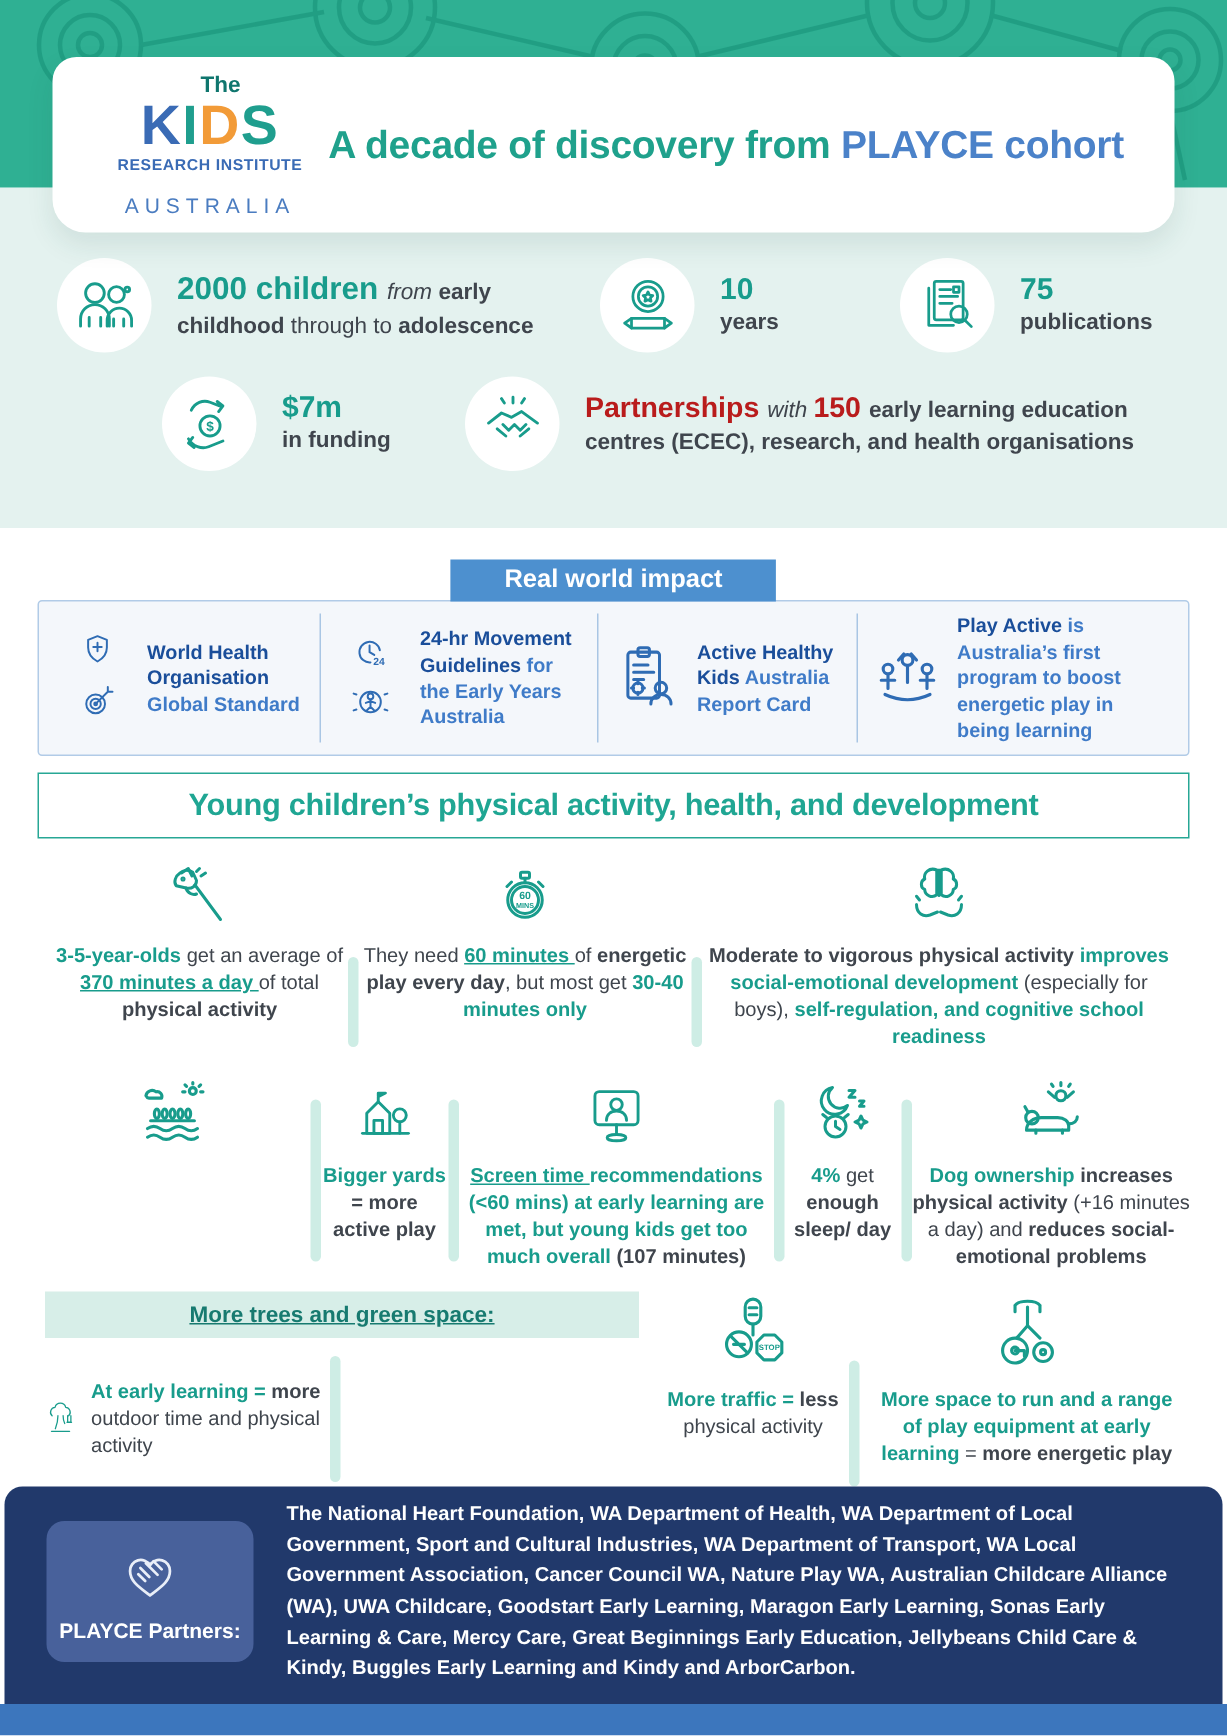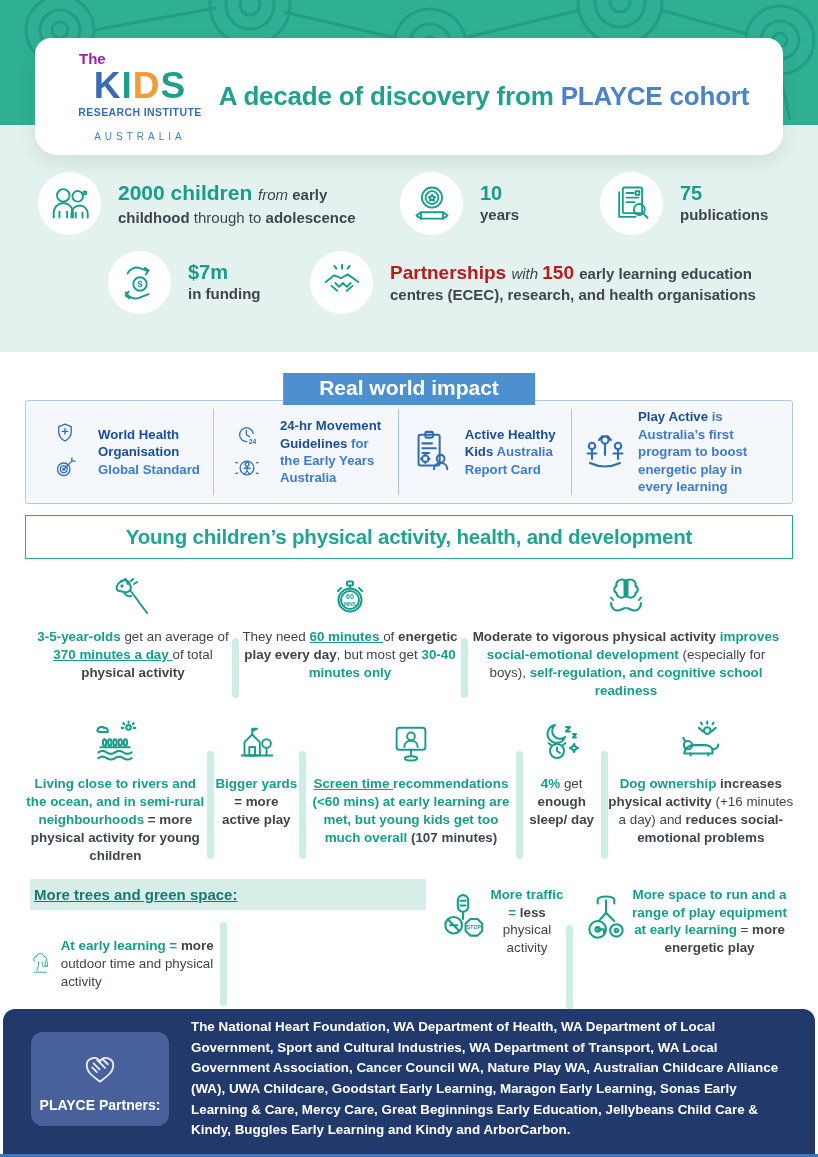--- a/index.html
+++ b/index.html
@@ -10,25 +10,25 @@
 
   
   .band-top { height:125px; background:#2FB093; position:relative; overflow:hidden; flex:none; }
   .band-top svg { position:absolute; top:-10px; left:0; }
 
   
   .hero-card { position:absolute; left:35px; right:35px; top:38px; height:117px; background:#ffffff;
                border-radius:16px 16px 22px 22px; box-shadow:0 8px 18px rgba(30,80,70,.10);
                display:flex; align-items:center; padding:0 30px; z-index:5; }
   .logo { width:150px; text-align:center; line-height:1; flex:none; }
-  .logo-the { color:#a21caf; font-weight:700; font-size:15px; text-align:left; margin-left:14px; }
+  .logo-the { color:#0f766e; font-weight:700; font-size:15px; text-align:center; margin-left:14px; }
   .logo-kids { font-size:37px; font-weight:800; letter-spacing:1px; margin:1px 0 3px; }
   .lk1{color:#3A6BB5;} .lk2{color:#1F9E8E;} .lk3{color:#F29B38;} .lk4{color:#1F9E8E;}
   .logo-line1 { color:#3A6BB5; font-weight:700; font-size:10.5px; letter-spacing:.4px; }
-  .logo-line2 { color:#4A7CC0; font-weight:500; font-size:10px; letter-spacing:4px; margin-top:14px; }
+  .logo-line2 { color:#4A7CC0; font-weight:500; font-size:14px; letter-spacing:4px; margin-top:14px; }
   .hero-title { flex:1; text-align:center; font-size:26px; font-weight:700; letter-spacing:-.2px; }
   .t-green { color:#1FA18C; } .t-blue { color:#4B82C9; }
 
   
   .mint { background:#E4F2EF; height:227px; flex:none; padding-top:47px; }
   .stats-row { display:flex; align-items:center; }
   .stats-row1 { padding-left:38px; }
   .stats-row2 { padding-left:108px; margin-top:16px; }
   .stat { display:flex; align-items:center; }
   .stat-circle { width:63px; height:63px; background:#ffffff; border-radius:50%; flex:none;
@@ -46,21 +46,21 @@
   .b { font-weight:700; color:#3F454D; }
   .r { font-weight:500; color:#3F454D; }
   .tl { font-weight:600; color:#189C8C; }
   .tlu { font-weight:700; color:#189C8C; text-decoration:underline; }
   .nb { font-weight:700; color:#1A4E9A; }
   .bl { font-weight:700; color:#3F7BC8; }
 
   
   .rwi { position:relative; height:158px; background:#ffffff; flex:none; }
   .rwi-banner { position:absolute; top:21px; left:50%; transform:translateX(-50%); z-index:3;
-                background:#4D90CF; color:#ffffff; font-weight:700; font-size:21px;
+                background:#4D90CF; color:#ffffff; font-weight:700; font-size:17px;
                 padding:3px 36px 5px; white-space:nowrap; }
   .rwi-box { position:absolute; top:48px; left:25px; right:25px; bottom:6px;
              background:#F4F7FB; border:1px solid #B1CBE7; border-radius:3px;
              display:flex; align-items:center; padding:10px 6px; }
   .rwi-col { display:flex; align-items:center; padding:0 8px; height:86px; }
   .rwi-col + .rwi-col { border-left:1px solid #A9C6E4; }
   .rwi-c1{width:24%;} .rwi-c2{width:24.5%;} .rwi-c3{width:23%;} .rwi-c4{width:28.5%;}
   .rwi-icons { width:50px; flex:none; display:flex; flex-direction:column; align-items:center; gap:2px; }
   .rwi-text { margin-left:8px; font-size:13.2px; line-height:1.32; }
 
@@ -80,28 +80,28 @@
   .f-row1 .c1 { width:198px; } .f-row1 .c2 { width:222px; } .f-row1 .c3 { flex:1; }
   .f-row1 .vdiv { height:60px; margin-bottom:2px; }
 
   .f-row2 { margin-top:16px; padding:0 24px; }
   .f-row2 .c1 { width:188px; } .f-row2 .c2 { width:88px; } .f-row2 .c3 { width:216px; }
   .f-row2 .c4 { width:80px; } .f-row2 .c5 { width:192px; }
   .f-row2 .vdiv { height:108px; margin-bottom:6px; }
 
   .f-row3 { margin-top:14px; padding:0 30px; align-items:flex-start; }
   .gs-left { width:396px; flex:none; }
-  .gs-banner { background:#D7EEE8; text-align:left; padding:7px 4px; color:#177A70;
+  .gs-banner { background:#D7EEE8; text-align:center; padding:7px 4px; color:#177A70;
                font-weight:700; font-size:15px; text-decoration:underline; }
   .gs-items { display:flex; margin-top:12px; align-items:center; }
   .gs-item { display:flex; align-items:center; }
   .gs-item .gs-text { margin-left:10px; font-size:13.4px; line-height:1.34; text-align:left; }
   .gs-a { width:190px; } .gs-b { flex:1; padding-left:12px; }
   .gs-div { width:7px; height:84px; border-radius:4px; background:#CEEDE5; flex:none; }
-  .r3-col { display:flex; flex-direction:row; align-items:center; text-align:center; }
+  .r3-col { display:flex; flex-direction:column; align-items:center; text-align:center; }
   .r3-traffic { width:128px; margin-left:12px; }
   .r3-space { flex:1; margin-left:8px; }
   .r3-div { width:7px; height:84px; border-radius:4px; background:#CEEDE5; flex:none; margin-top:46px; }
   .r3-col .f-icon { height:56px; }
 
   
   .footer { margin-top:auto; flex:none; background:#21396B; border-radius:12px 12px 0 0;
             margin-left:3px; margin-right:3px; height:145px; display:flex; align-items:center;
             padding:10px 28px 14px; }
   .partners-box { width:138px; flex:none; background:#48619B; border-radius:12px;
@@ -298,21 +298,21 @@
           <svg class="icb" width="52" height="48" viewBox="0 0 48 48">
             <circle cx="11" cy="18" r="3.2"></circle>
               <path d="M11 22v9M6.5 25.5h9"></path>
             <circle cx="24" cy="12" r="3.6"></circle>
               <path d="M24 16v11M18 12l3.5-4M30 12l-3.5-4"></path>
             <circle cx="37" cy="18" r="3.2"></circle>
               <path d="M37 22v9M32.5 25.5h9"></path>
             <path d="M9 35q15 7 30 0"></path>
           </svg>
         </div>
-        <div class="rwi-text"><span class="nb">Play Active </span><span class="bl">is Australia’s first program to boost energetic play in every learning</span></div>
+        <div class="rwi-text"><span class="nb">Play Active </span><span class="bl">is Australia’s first program to boost energetic play in being learning</span></div>
       </div>
     </div>
   </div>
 
   <div class="heading-box">Young children’s physical activity, health, and development</div>
 
   <div class="f-row f-row1">
     <div class="f-col c1">
       <div class="f-icon">
         <svg class="ic" width="48" height="48" viewBox="0 0 48 48">
@@ -365,21 +365,20 @@
           <ellipse cx="14" cy="23.5" rx="1.6" ry="3"></ellipse>
             <ellipse cx="19" cy="23.5" rx="1.6" ry="3"></ellipse>
             <ellipse cx="24" cy="23.5" rx="1.6" ry="3"></ellipse>
             <ellipse cx="29" cy="23.5" rx="1.6" ry="3"></ellipse>
             <ellipse cx="34" cy="23.5" rx="1.6" ry="3"></ellipse>
           <path d="M10 28h28"></path>
           <path d="M8 33q4-2.8 8 0t8 0 8 0 8 0"></path>
           <path d="M8 38.5q4-2.8 8 0t8 0 8 0 8 0"></path>
         </svg>
       </div>
-      <div class="f-text"><span class="tl">Living close to rivers and the ocean, and in semi-rural neighbourhoods </span><span class="b">= more physical activity for young children</span></div>
     </div>
     <div class="vdiv"></div>
     <div class="f-col c2">
       <div class="f-icon">
         <svg class="ic" width="46" height="46" viewBox="0 0 48 48">
           <path d="M12 21l8-8 8 8v14H12z"></path>
             <rect x="17" y="26" width="6" height="9"></rect>
           <path d="M20 13V7h5l-5 2.5"></path>
           <path d="M35 35v-8"></path>
             <circle cx="35" cy="22.5" r="4.5"></circle>

